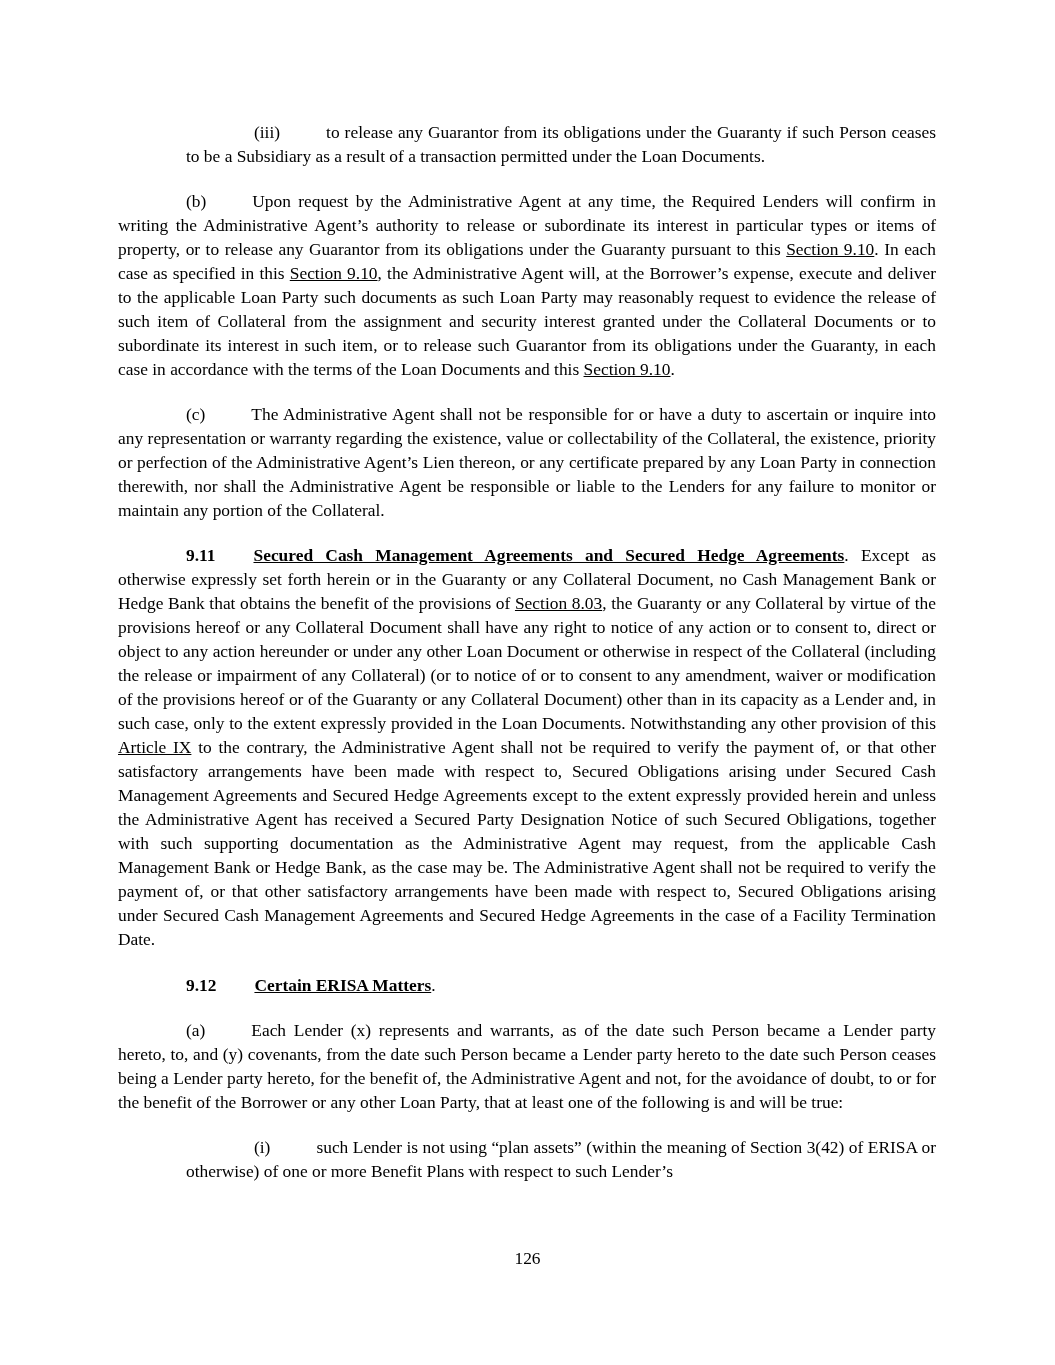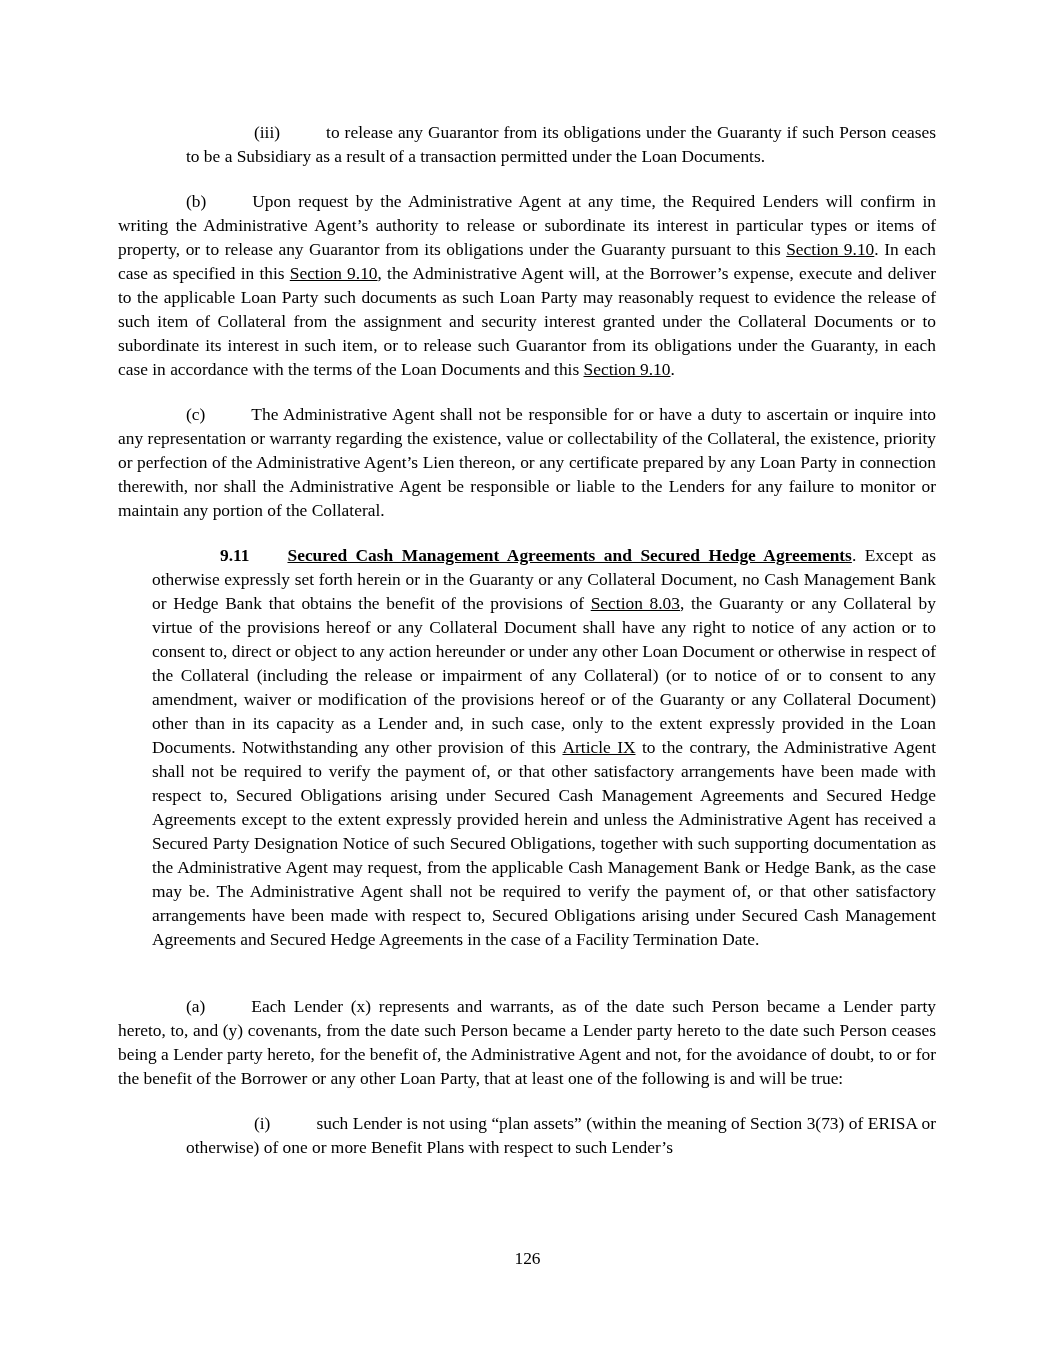--- a/index.html
+++ b/index.html
@@ -49,21 +49,20 @@
   .tabgap {
     display: inline-block;
     width: 46px;
   }
   .tabgap-sm {
     display: inline-block;
     width: 38px;
   }
   .sec-head {
     text-indent: 68px;
-    margin-left: 34px;
   }
   .sec-num {
     font-weight: bold;
   }
   .page-number {
     position: absolute;
     left: 0;
     right: 0;
     top: 1248px;
     text-align: center;
@@ -94,29 +93,32 @@
     </div>
 
     <div class="gap"></div>
 
     <div>
       <p class="sec-head"><span class="sec-num">9.11</span><span class="tabgap-sm"></span><span class="b u">Secured Cash Management Agreements and Secured Hedge Agreements</span><span>.  Except as otherwise expressly set forth herein or in the Guaranty or any Collateral Document, no Cash Management Bank or Hedge Bank that obtains the benefit of the provisions of </span><span class="u">Section 8.03</span><span>, the Guaranty or any Collateral by virtue of the provisions hereof or any Collateral Document shall have any right to notice of any action or to consent to, direct or object to any action hereunder or under any other Loan Document or otherwise in respect of the Collateral (including the release or impairment of any Collateral) (or to notice of or to consent to any amendment, waiver or modification of the provisions hereof or of the Guaranty or any Collateral Document) other than in its capacity as a Lender and, in such case, only to the extent expressly provided in the Loan Documents. Notwithstanding any other provision of this </span><span class="u">Article IX</span><span> to the contrary, the Administrative Agent shall not be required to verify the payment of, or that other satisfactory arrangements have been made with respect to, Secured Obligations arising under Secured Cash Management Agreements and Secured Hedge Agreements except to the extent expressly provided herein and unless the Administrative Agent has received a Secured Party Designation Notice of such Secured Obligations, together with such supporting documentation as the Administrative Agent may request, from the applicable Cash Management Bank or Hedge Bank, as the case may be. The Administrative Agent shall not be required to verify the payment of, or that other satisfactory arrangements have been made with respect to, Secured Obligations arising under Secured Cash Management Agreements and Secured Hedge Agreements in the case of a Facility Termination Date.</span></p>
     </div>
 
     <div class="gap"></div>
 
+    <div>
+      <p class="sec-head"><span class="sec-num">9.12</span><span class="tabgap-sm"></span><span class="b u">Certain ERISA Matters</span><span>.</span></p>
+    </div>
 
     <div class="gap"></div>
 
     <div>
       <p class="first-line-indent"><span>(a)</span><span class="tabgap"></span><span>Each Lender (x) represents and warrants, as of the date such Person became a Lender party hereto, to, and (y) covenants, from the date such Person became a Lender party hereto to the date such Person ceases being a Lender party hereto, for the benefit of, the Administrative Agent and not, for the avoidance of doubt, to or for the benefit of the Borrower or any other Loan Party, that at least one of the following is and will be true:</span></p>
     </div>
 
     <div class="gap"></div>
 
     <div class="indent-block">
-      <p class="first-line-indent"><span>(i)</span><span class="tabgap"></span><span>such Lender is not using “plan assets” (within the meaning of Section 3(73) of ERISA or otherwise) of one or more Benefit Plans with respect to such Lender’s</span></p>
+      <p class="first-line-indent"><span>(i)</span><span class="tabgap"></span><span>such Lender is not using “plan assets” (within the meaning of Section 3(42) of ERISA or otherwise) of one or more Benefit Plans with respect to such Lender’s</span></p>
     </div>
 
   </div>
 
   <div class="page-number">126</div>
 </div>
 
 </body></html>

